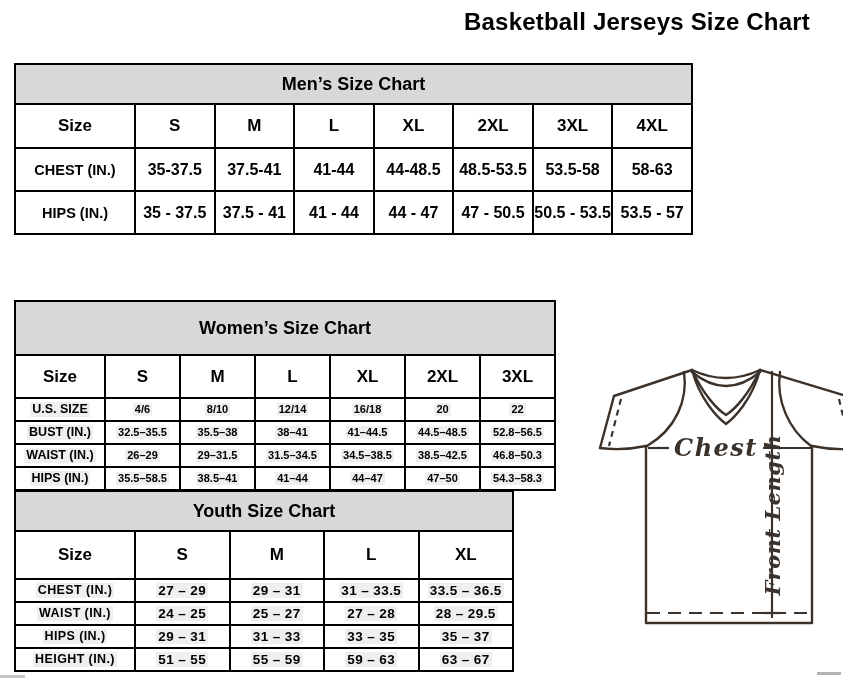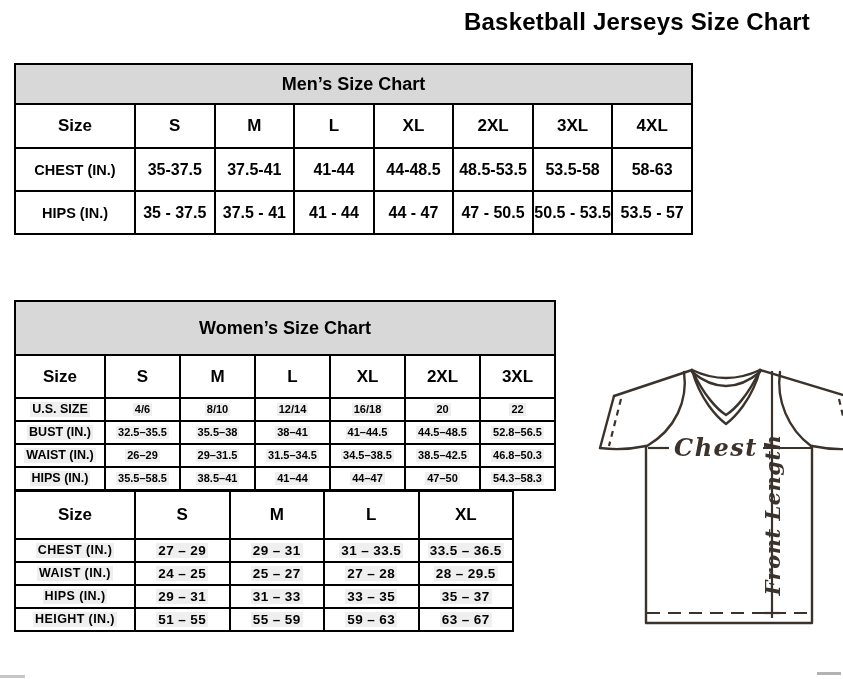--- a/index.html
+++ b/index.html
@@ -175,20 +175,23 @@
 
 <table class="tbl youth">
   <colgroup>
       <col style="width:120px">
       <col>
       <col>
       <col>
       <col>
     </colgroup>
   <tbody>
+      <tr class="hdr-row">
+        <td class="hdr" colspan="5">Youth Size Chart</td>
+      </tr>
   <tr class="size-row">
     <td>Size</td>
     <td>S</td>
     <td>M</td>
     <td>L</td>
     <td>XL</td>
   </tr>
   <tr class="data-row">
     <td class="lbl"><span class="hl">CHEST (IN.)</span></td>
     <td><span class="hl">27 – 29</span></td>

